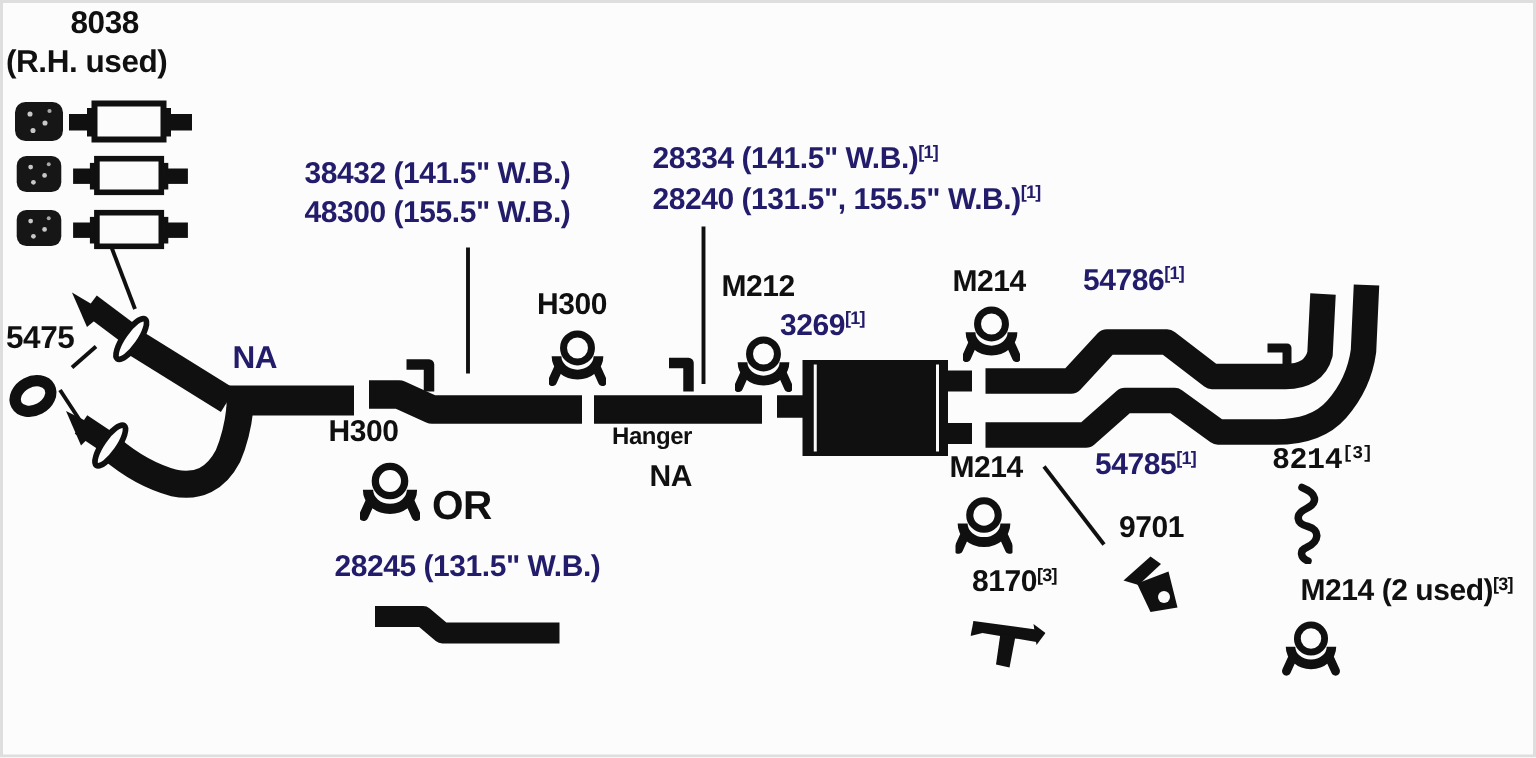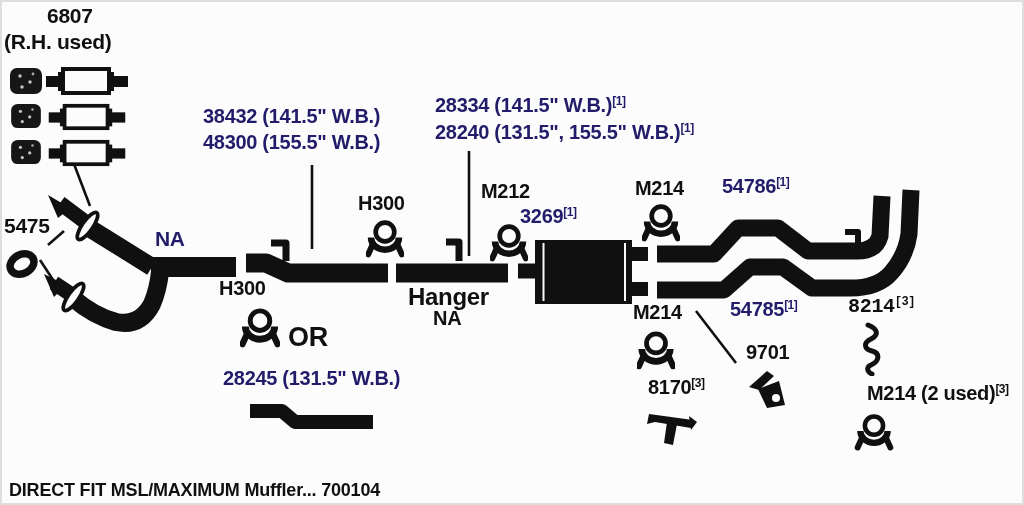--- a/index.html
+++ b/index.html
@@ -125,40 +125,39 @@
       <use href="#sym-clamp" width="38" height="41" transform="translate(640,200)"></use>
       <use href="#sym-clamp" width="40" height="43" transform="translate(238,304)"></use>
       <use href="#sym-clamp" width="38" height="42" transform="translate(635,327)"></use>
       <use href="#sym-clamp" width="42" height="40" transform="translate(851,410)"></use>
       <use href="#sym-strip" width="28" height="54" transform="translate(856,320)"></use>
       <use href="#sym-bracket-8111" width="44" height="42" transform="translate(745,366)"></use>
       <use href="#sym-bracket-8170" width="50" height="42" transform="translate(645,402)"></use>
     </svg>
 
   <div id="label-layer">
-      <div class="diagram-label black" style="left: 45px; top: 3px; font-size: 21px;">6807</div>
+      <div class="diagram-label black" style="left: 45px; top: 3px; font-size: 21px;">8038</div>
       <div class="diagram-label black" style="left: 2px; top: 29px; font-size: 21px;">(R.H. used)</div>
       <div class="diagram-label navy" style="left: 201px; top: 104px; font-size: 20px;">38432 (141.5" W.B.)</div>
       <div class="diagram-label navy" style="left: 201px; top: 130px; font-size: 20px;">48300 (155.5" W.B.)</div>
       <div class="diagram-label navy" style="left: 433px; top: 93px; font-size: 20px;">28334 (141.5" W.B.)<sup>[1]</sup></div>
       <div class="diagram-label navy" style="left: 433px; top: 120px; font-size: 20px;">28240 (131.5", 155.5" W.B.)<sup>[1]</sup></div>
       <div class="diagram-label black" style="left: 2px; top: 213px; font-size: 21px;">5475</div>
       <div class="diagram-label navy" style="left: 153px; top: 226px; font-size: 21px;">NA</div>
       <div class="diagram-label black" style="left: 356px; top: 191px; font-size: 20px;">H300</div>
       <div class="diagram-label black" style="left: 479px; top: 179px; font-size: 20px;">M212</div>
       <div class="diagram-label navy" style="left: 518px; top: 204px; font-size: 20px; text-align: right;">3269<sup>[1]</sup></div>
       <div class="diagram-label black" style="left: 633px; top: 176px; font-size: 20px;">M214</div>
       <div class="diagram-label navy" style="left: 720px; top: 174px; font-size: 20px;">54786<sup>[1]</sup></div>
       <div class="diagram-label black" style="left: 217px; top: 276px; font-size: 20px;">H300</div>
-      <div class="diagram-label black" style="left: 406px; top: 282px; font-size: 24px; text-align: right;">Hanger</div>
+      <div class="diagram-label black" style="left: 406px; top: 282px; font-size: 16px; text-align: right;">Hanger</div>
       <div class="diagram-label black" style="left: 431px; top: 306px; font-size: 20px;">NA</div>
       <div class="diagram-label black" style="left: 286px; top: 321px; font-size: 27px;">OR</div>
       <div class="diagram-label navy" style="left: 221px; top: 366px; font-size: 20px;">28245 (131.5" W.B.)</div>
       <div class="diagram-label black" style="left: 631px; top: 300px; font-size: 20px;">M214</div>
       <div class="diagram-label navy" style="left: 728px; top: 297px; font-size: 20px;">54785<sup>[1]</sup></div>
       <div class="diagram-label black" style="left: 846px; top: 294px; font-size: 20px; font-family: Liberation Mono, monospace;">8214<sup>[3]</sup></div>
       <div class="diagram-label black" style="left: 744px; top: 340px; font-size: 20px;">9701</div>
       <div class="diagram-label black" style="left: 646px; top: 375px; font-size: 20px;">8170<sup>[3]</sup></div>
       <div class="diagram-label black" style="left: 838px; top: 381px; font-size: 20px; margin-left: 27px;">M214 (2 used)<sup>[3]</sup></div>
     </div>
 
-  <div class="caption">DIRECT FIT MSL/MAXIMUM Muffler... 700104</div>
 </div>
 
 </body></html>

